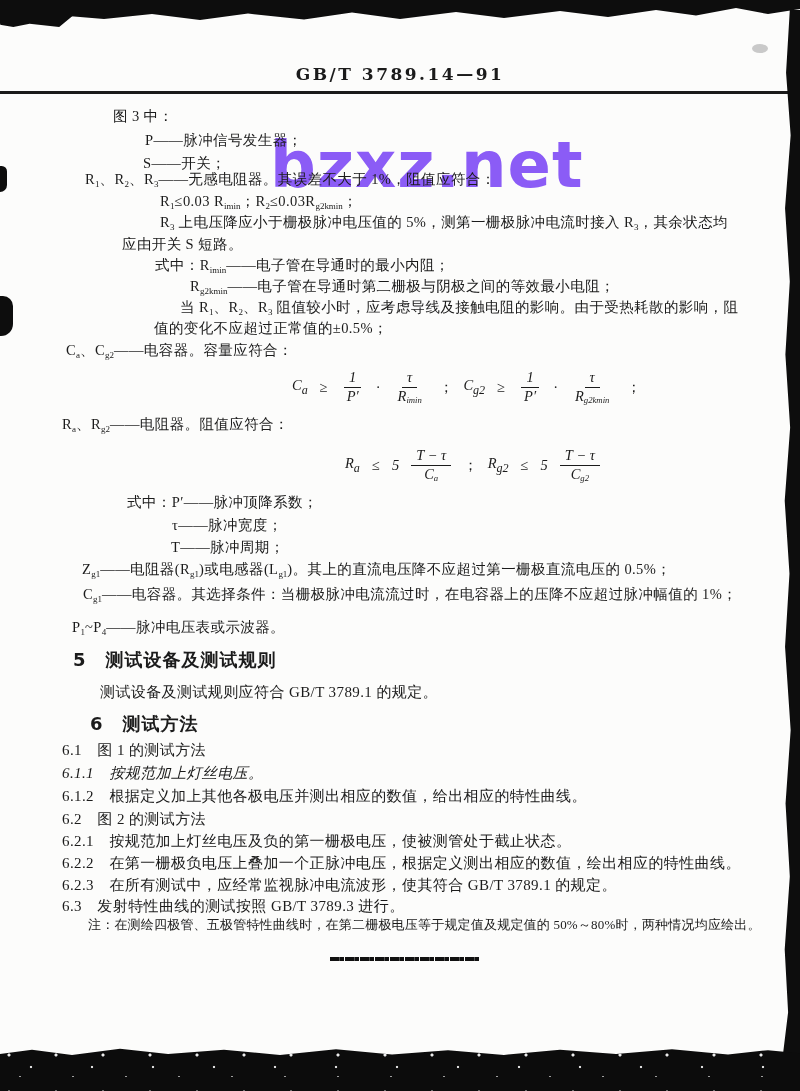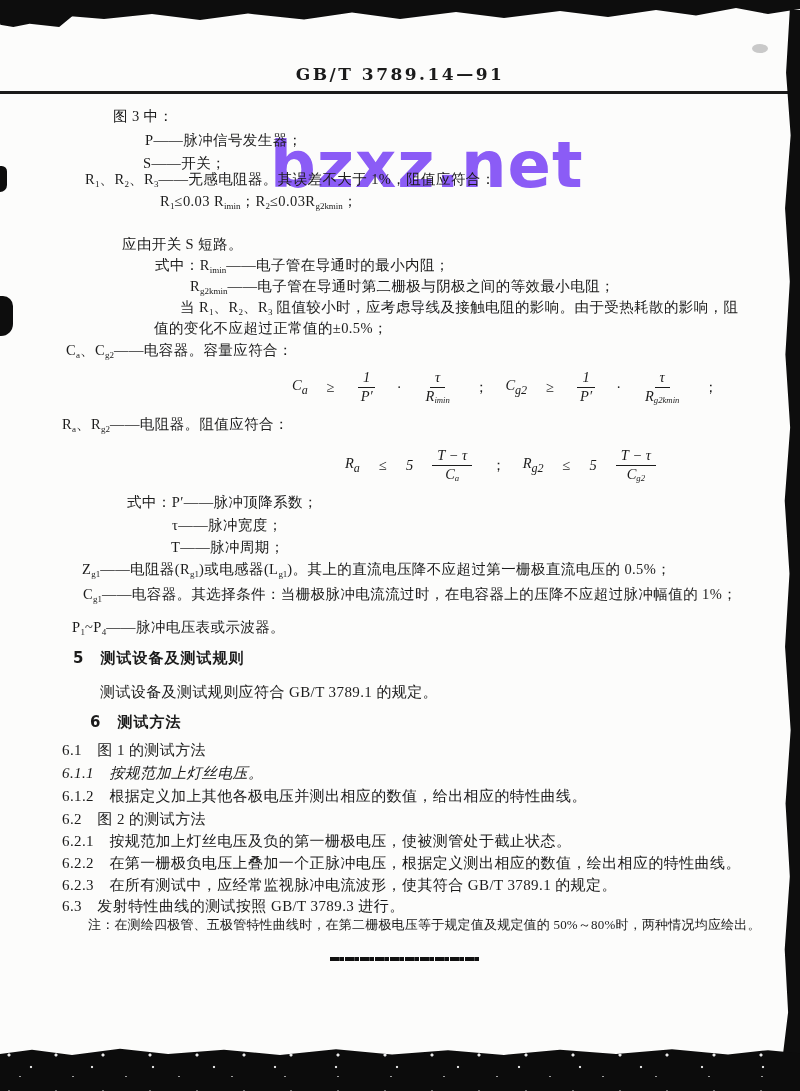--- a/index.html
+++ b/index.html
@@ -46,25 +46,25 @@
   .watermark{
     position:absolute;left:270px;top:128px;z-index:0;
     font-family:"DejaVu Sans","Liberation Sans",sans-serif;
     font-weight:bold;font-size:64px;letter-spacing:1px;
     color:#8b5cf6;user-select:none;white-space:nowrap;
   }
   
   .ln{position:absolute;white-space:nowrap;z-index:1;font-size:14.5px;letter-spacing:.4px;line-height:1.15;}
   .ln sub{font-size:.62em;vertical-align:-0.28em;letter-spacing:0;}
   .clause{font-size:15px;}
-  .sec{font-weight:bold;font-size:15px;font-family:"DejaVu Sans","Liberation Sans",sans-serif;letter-spacing:1px;}
+  .sec{font-weight:bold;font-size:18px;font-family:"DejaVu Sans","Liberation Sans",sans-serif;letter-spacing:1px;}
   .small{font-size:13px;letter-spacing:.2px;}
   
   .formula{
-    position:absolute;z-index:1;display:flex;align-items:center;gap:17px;
+    position:absolute;z-index:1;display:flex;align-items:center;gap:10px;
     font-family:"Liberation Serif","DejaVu Serif",serif;font-style:italic;
     font-size:14.5px;white-space:nowrap;
   }
   .formula .rel{font-style:normal;padding:0 2px;}
   .formula .pun{font-style:normal;}
   .frac{display:inline-flex;flex-direction:column;align-items:center;vertical-align:middle;margin:0 2px;line-height:1.1;}
   .frac .num{display:block;padding:0 5px 1px;border-bottom:1.4px solid #1b1b1b;}
   .frac .den{display:block;padding:1px 5px 0;}
   .frac sub{font-size:.6em;vertical-align:-0.25em;}
   
@@ -81,20 +81,21 @@
   <div class="watermark">bzxz.net</div>
 
   <div class="hdr">GB/T 3789.14—91</div>
   <div class="hdr-rule"></div>
 
   <div class="ln" style="left:113px;top:108px;">图 3 中：</div>
   <div class="ln" style="left:145px;top:132px;">P——脉冲信号发生器；</div>
   <div class="ln" style="left:143px;top:155px;">S——开关；</div>
   <div class="ln" style="left:85px;top:171px;">R<sub>1</sub>、R<sub>2</sub>、R<sub>3</sub>——无感电阻器。其误差不大于 1%，阻值应符合：</div>
   <div class="ln" style="left:160px;top:193px;">R<sub>1</sub>≤0.03 R<sub>imin</sub>；R<sub>2</sub>≤0.03R<sub>g2kmin</sub>；</div>
+  <div class="ln" style="left:160px;top:214px;">R<sub>3</sub> 上电压降应小于栅极脉冲电压值的 5%，测第一栅极脉冲电流时接入 R<sub>3</sub>，其余状态均</div>
   <div class="ln" style="left:122px;top:236px;">应由开关 S 短路。</div>
   <div class="ln" style="left:155px;top:257px;">式中：R<sub>imin</sub>——电子管在导通时的最小内阻；</div>
   <div class="ln" style="left:190px;top:278px;text-align:right;">R<sub>g2kmin</sub>——电子管在导通时第二栅极与阴极之间的等效最小电阻；</div>
   <div class="ln" style="left:180px;top:299px;">当 R<sub>1</sub>、R<sub>2</sub>、R<sub>3</sub> 阻值较小时，应考虑导线及接触电阻的影响。由于受热耗散的影响，阻</div>
   <div class="ln" style="left:154px;top:320px;">值的变化不应超过正常值的±0.5%；</div>
   <div class="ln" style="left:66px;top:342px;">C<sub>a</sub>、C<sub>g2</sub>——电容器。容量应符合：</div>
 
   <div class="formula" style="left:292px;top:370px;">
     <span>C<sub>a</sub></span>
     <span class="rel">≥</span>

